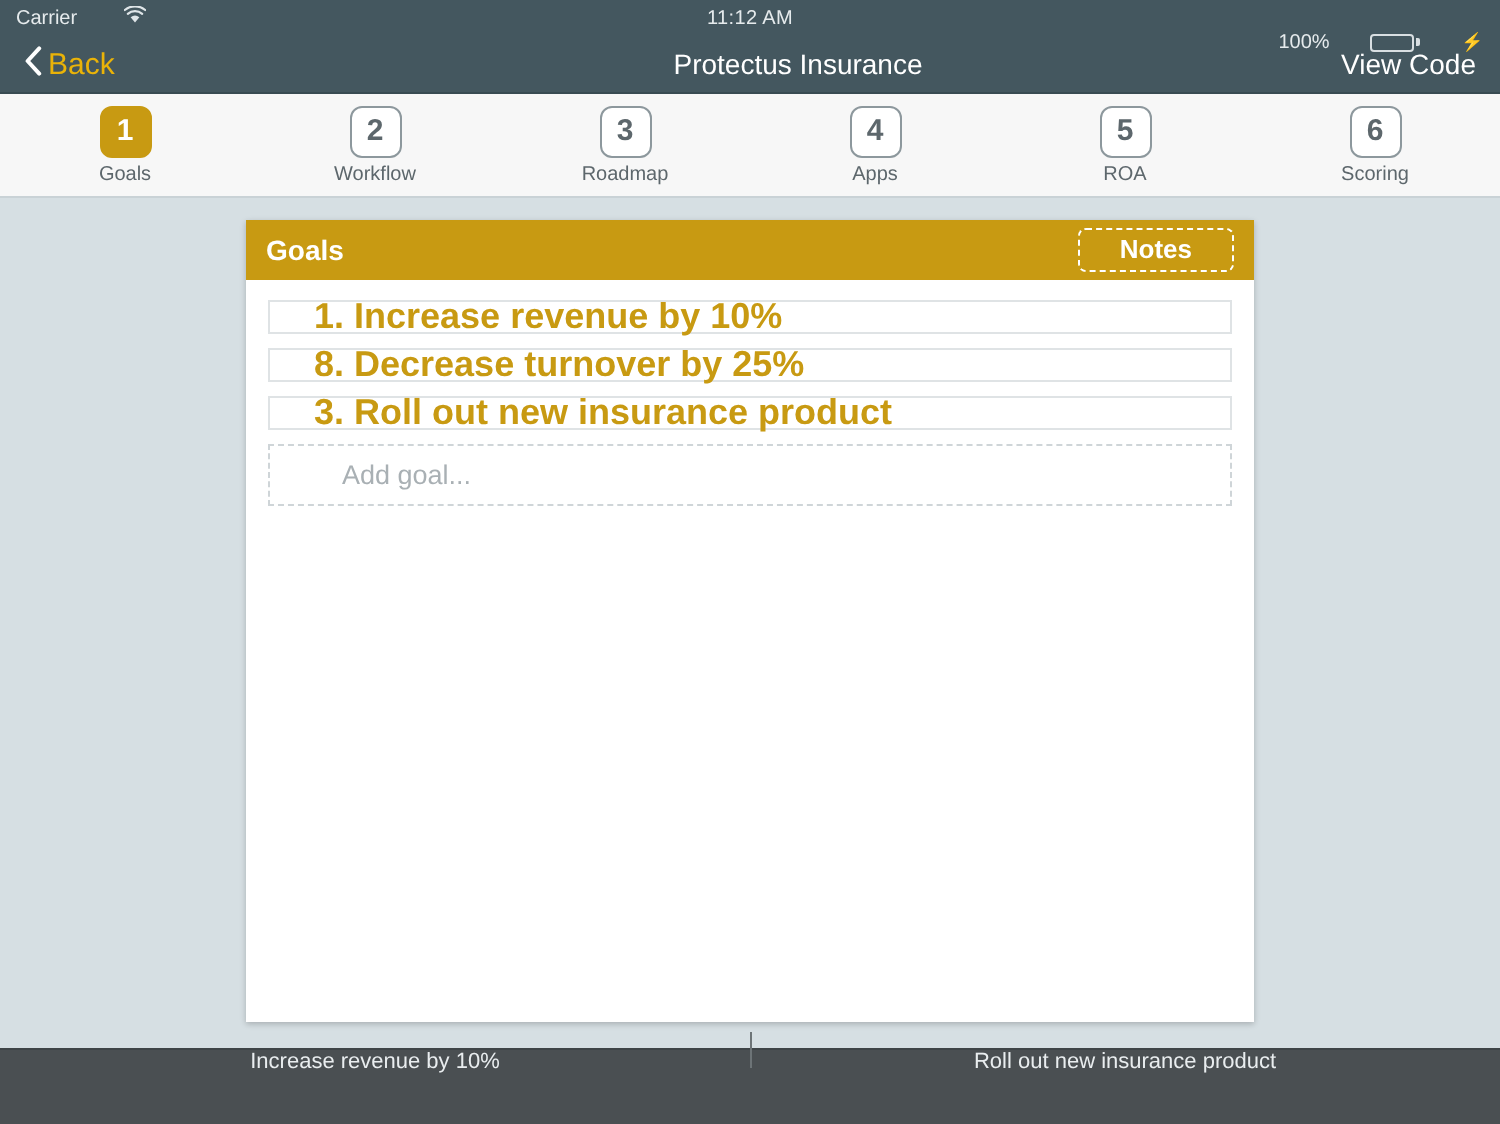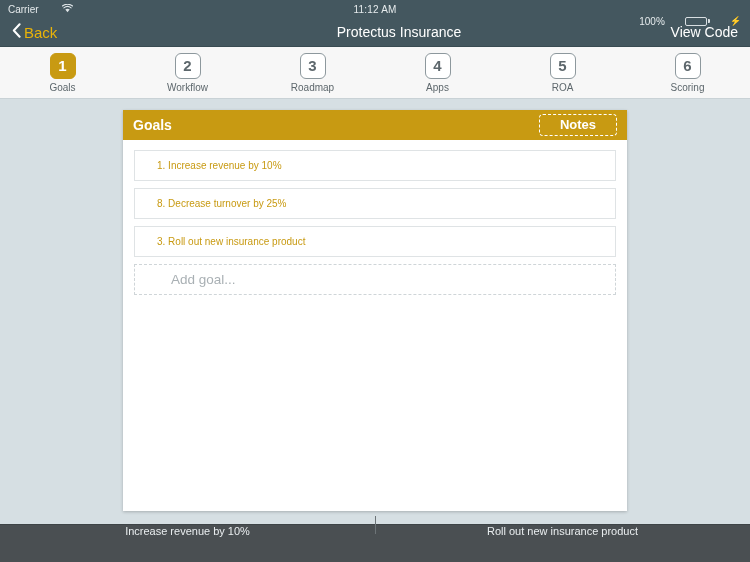--- a/index.html
+++ b/index.html
@@ -145,27 +145,27 @@
     cursor: pointer;
     background: transparent;
   }
   .panel-body {
     flex: 1 1 auto;
     padding: 10px 11px;
     display: flex; flex-direction: column; gap: 7px;
     overflow: hidden;
   }
   .goal-row {
-    height: 31px;
+    height: 17px;
     border: 1px solid #dfe3e5;
     display: flex; align-items: center;
     padding-left: 22px;
     color: #c89a12;
-    font-size: 10px;
-    font-weight: 400;
+    font-size: 18px;
+    font-weight: 700;
     background: #fff;
     cursor: pointer;
   }
   .goal-add {
     height: 31px;
     border: 1px dashed #cfd5d8;
     display: flex; align-items: center;
     padding-left: 36px;
     color: #a9b0b4;
     font-size: 13.5px;

